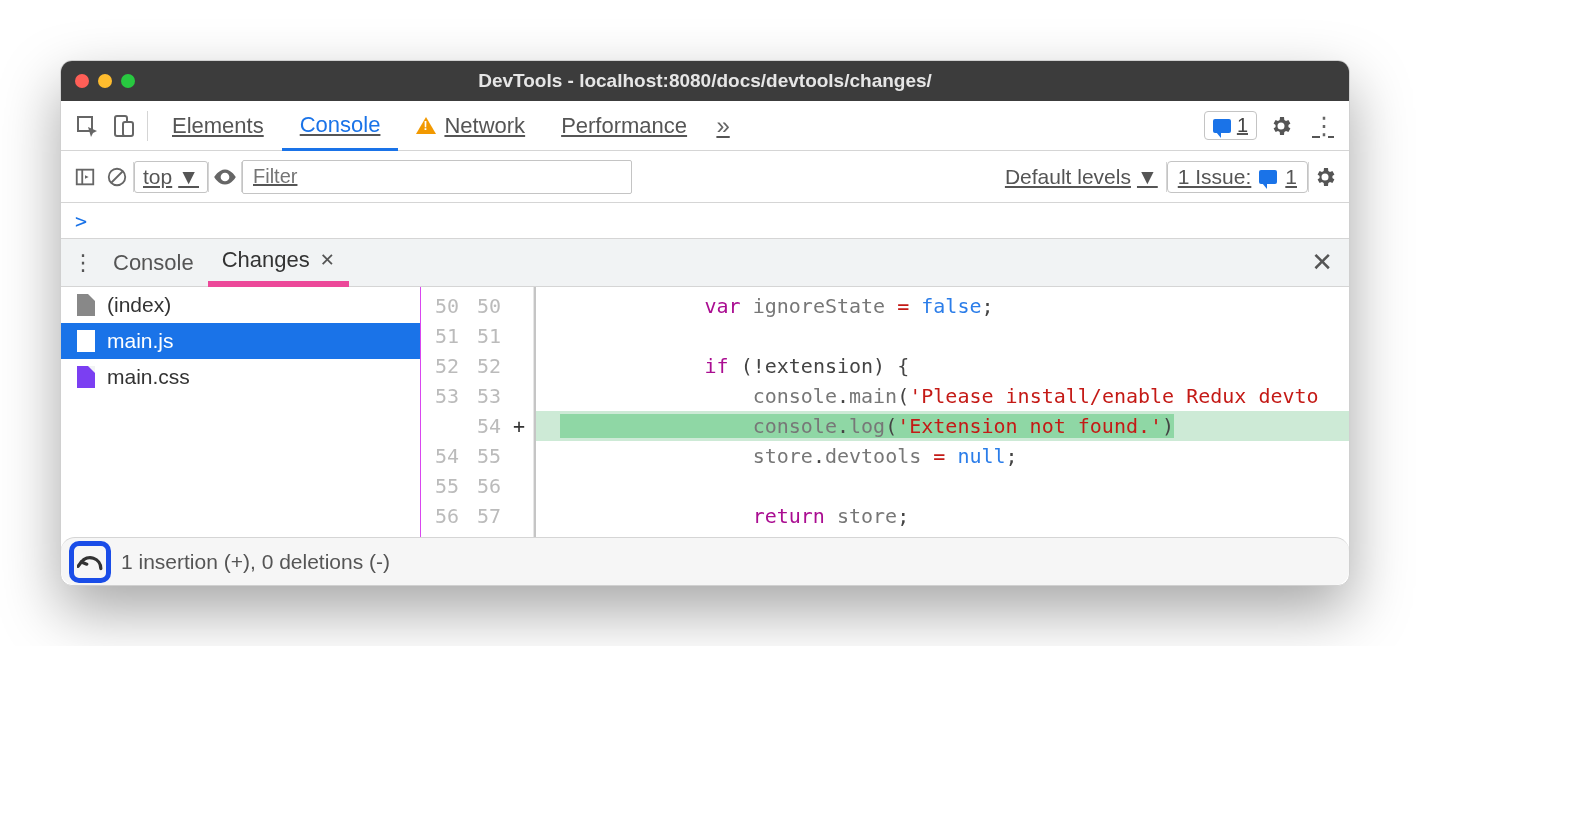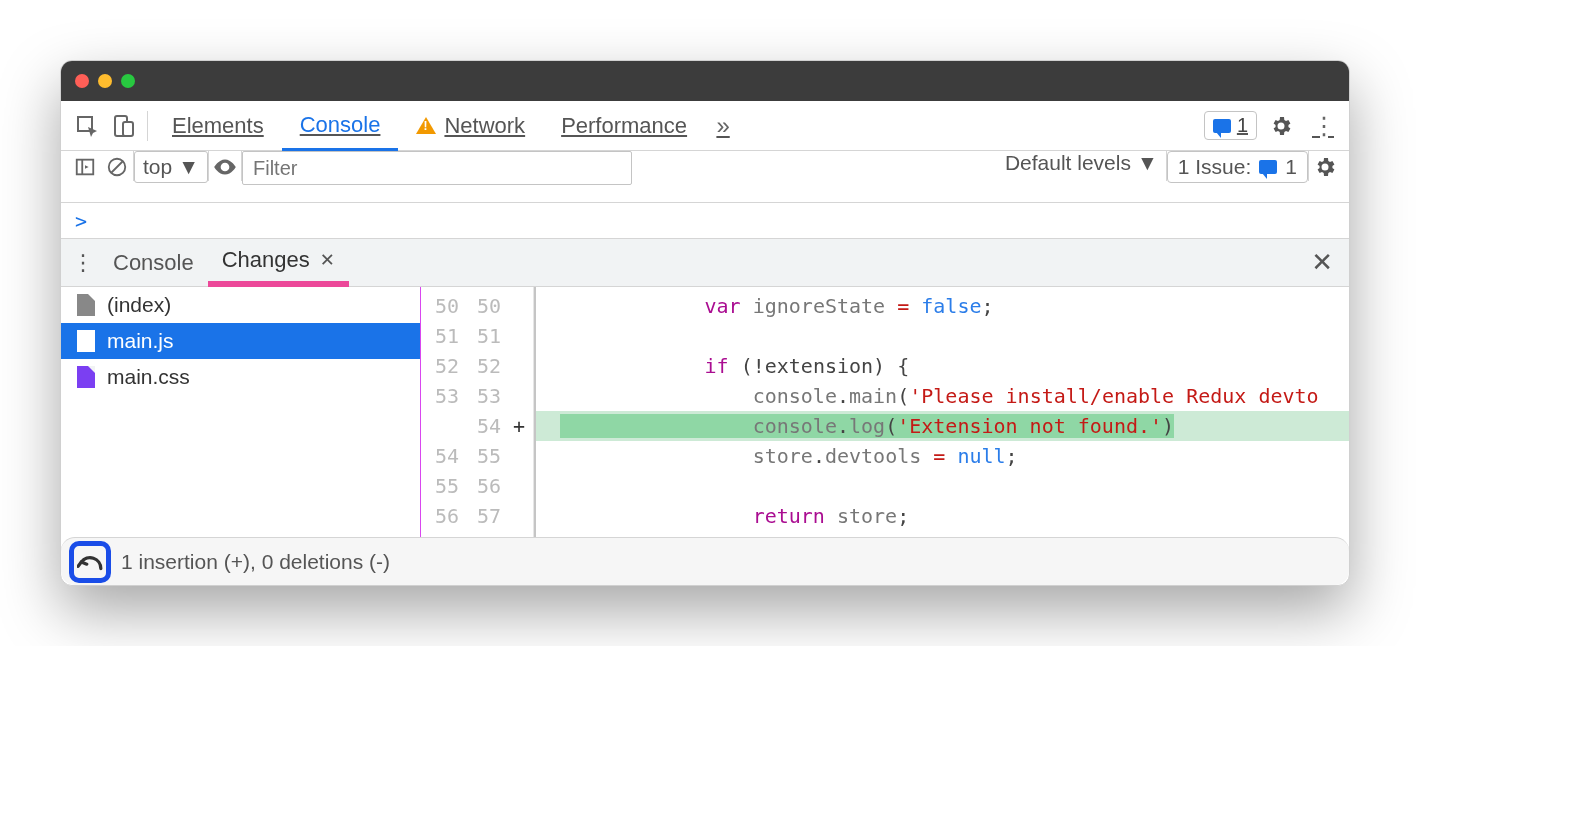--- a/index.html
+++ b/index.html
@@ -62,22 +62,22 @@
     border:1px solid #c4c4c4; border-radius:4px;
     padding:2px 8px; display:flex; align-items:center; gap:6px;
     font-size:20px; color:#444;
   }
   .chat-ic { width:18px; height:14px; background:#1a73e8; border-radius:2px; display:inline-block; position:relative; }
   .chat-ic::after{content:''; position:absolute; left:3px; bottom:-5px; width:0; height:0; border-left:5px solid transparent; border-top:6px solid #1a73e8;}
   .gear-svg { width:24px; height:24px; }
   
   .console-tb {
     height: 52px; border-bottom: 1px solid #d5d5d5;
-    display:flex; align-items:flex-start; padding:0 8px; gap:0;
-    font-size:21px; color:#555;
+    display:flex; align-items:center; padding:0 8px; gap:0;
+    font-size:21px; color:#555;text-decoration:underline;
   }
   .tb-ibtn { width:32px; height:32px; display:flex; align-items:center; justify-content:center; color:#666; }
   .tb-sep { width:1px; height:30px; background:#d5d5d5; }
   .ctx-sel { border:1px solid #c4c4c4; border-radius:3px; padding:3px 8px; display:flex; align-items:center; gap:6px; }
   .eye-ic { font-size:20px; }
   .filter {
     flex:0 0 390px; height:34px; border:1px solid #c4c4c4; border-radius:2px;
     padding:0 10px; font-size:20px; color:#333; background:#fff; outline:none;
   }
   .lvls { display:flex; align-items:center; gap:6px; padding:0 8px; }
@@ -156,20 +156,21 @@
 <body>
 
 <div class="window">
 
   <div class="titlebar">
     <div class="traffic">
       <span class="tr-red"></span>
       <span class="tr-yel"></span>
       <span class="tr-grn"></span>
     </div>
+    <div class="title">DevTools - localhost:8080/docs/devtools/changes/</div>
   </div>
 
   <div class="panels">
     <div class="icon-btn">
       <svg viewBox="0 0 24 24" width="24" height="24" fill="none" stroke="currentColor" stroke-width="2">
           <rect x="3" y="3" width="14" height="14"></rect>
           <path d="M13 13 l9 4 -4 2 -2 4 -3-10z" fill="currentColor" stroke="none"></path>
         </svg>
     </div>
     <div class="icon-btn">

